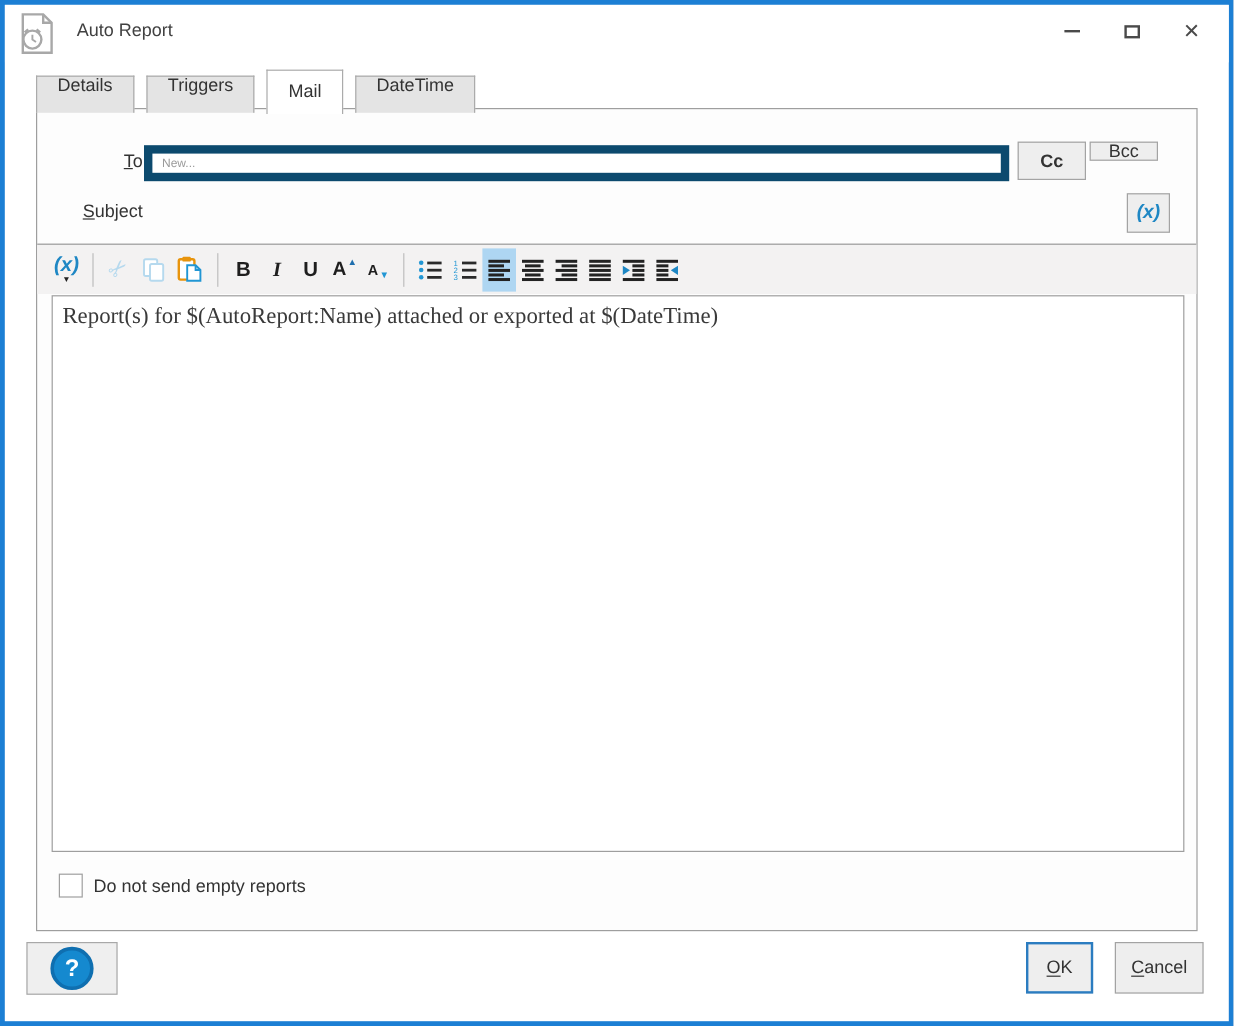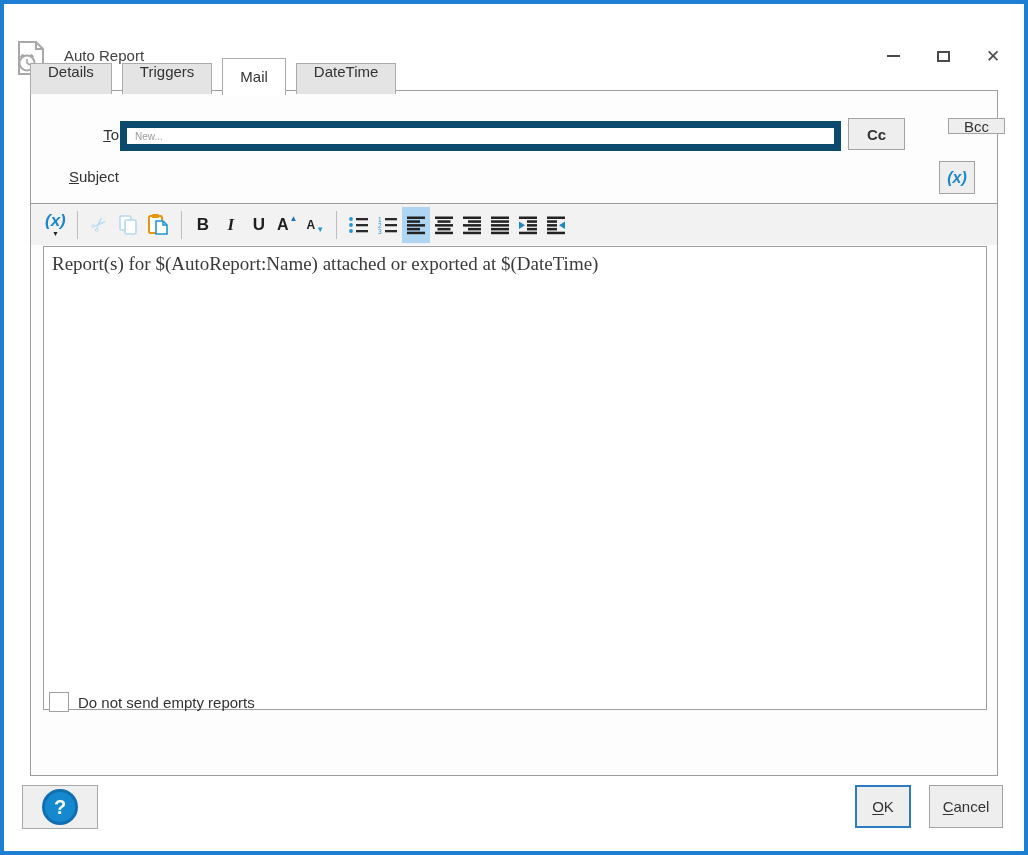--- a/index.html
+++ b/index.html
@@ -8,21 +8,21 @@
 
   .window {
     position:relative; width:1028px; height:855px;
     background:#ffffff;
     border:4px solid #1c7fd4;
     overflow:hidden;
   }
   .win-inner { position:absolute; inset:0; }
 
   
-  .titlebar { position:absolute; left:0; top:0; right:0; height:48px; background:#ffffff;margin-top:30px; }
+  .titlebar { position:absolute; left:0; top:0; right:0; height:48px; background:#ffffff; }
   .app-icon { position:absolute; left:12px; top:6px; }
   .title-text { position:absolute; left:60px; top:13px; font-size:15px; color:#414141; }
   .win-controls { position:absolute; right:18px; top:0; height:44px; display:flex; align-items:center; gap:24px; }
   .win-btn { width:26px; height:26px; display:flex; align-items:center; justify-content:center; cursor:default; }
   .min-bar { width:13px; height:2px; background:#4a4a4a; display:block; }
   .max-box { width:13px; height:11px; border:2px solid #4a4a4a; display:block; }
   .close-glyph { font-size:17px; color:#4a4a4a; line-height:1; }
 
   
   .tabs { position:absolute; left:26px; top:53px; display:flex; align-items:flex-end; z-index:3; }
@@ -52,21 +52,21 @@
   }
   .text-input::placeholder { color:#9a9a9a; opacity:1; }
 
   .btn {
     background:#eeeeee; border:1px solid #a3a3a3; font-size:15px; color:#333;
     display:flex; align-items:center; justify-content:center; cursor:default;
     font-family:"Liberation Sans", sans-serif;
   }
 
   .cc-btn   { position:absolute; left:817px; top:27px; width:57px; height:32px;font-weight:bold; }
-  .bcc-btn  { position:absolute; left:877px; top:27px; width:57px; height:16px;margin-left:40px; }
+  .bcc-btn  { position:absolute; left:877px; top:27px; width:57px; height:16px; }
   .fx-btn   { position:absolute; left:908px; top:70px; width:36px; height:33px;
               color:#1e87c4; font-weight:bold; font-style:italic; font-size:16px; }
 
   
   .toolbar {
     position:absolute; left:0; top:112px; width:966px; height:42px;
     background:#f3f2f2; border-top:1px solid #9b9b9b;
     display:flex; align-items:center; padding-left:10px;
   }
   .tb-item {
@@ -89,21 +89,21 @@
 
   
   .editor {
     position:absolute; left:12px; top:155px; width:944px; height:464px;
     background:#ffffff; border:1px solid #9e9e9e;
     font-family:"Liberation Serif", serif; font-size:19px; color:#3a3a3a;
     padding:4px 8px; line-height:1.35;
   }
 
   
-  .checkbox-row { position:absolute; left:18px; top:601px; display:flex; align-items:center; }
+  .checkbox-row { position:absolute; left:18px; top:637px; display:flex; align-items:center; }
   .checkbox { width:20px; height:20px; border:1px solid #9f9f9f; background:#fff; margin-right:9px; }
   .checkbox-label { font-size:15px; color:#333; }
 
   
   .help-btn {
     position:absolute; left:18px; top:781px; width:76px; height:44px;
     background:#efefef; border:1px solid #a8a8a8;
     display:flex; align-items:center; justify-content:center;
   }
   .help-circle {

